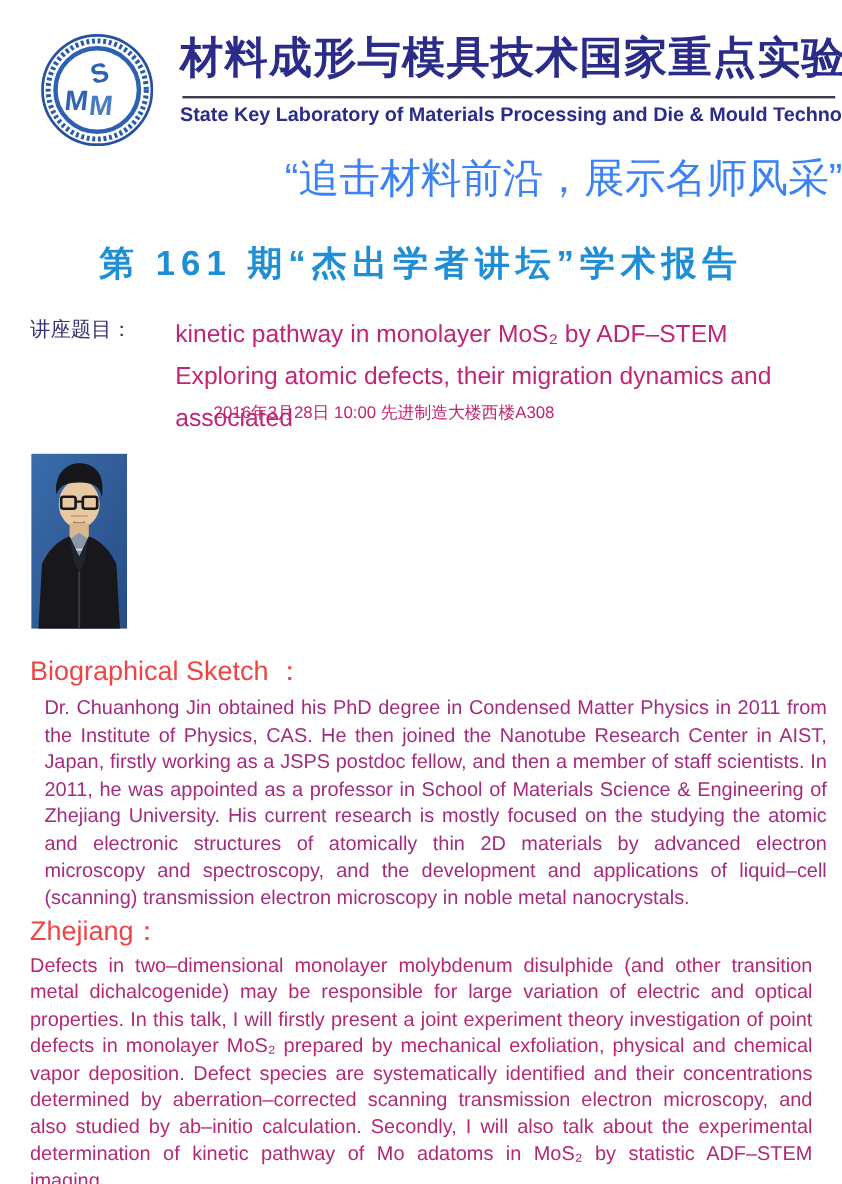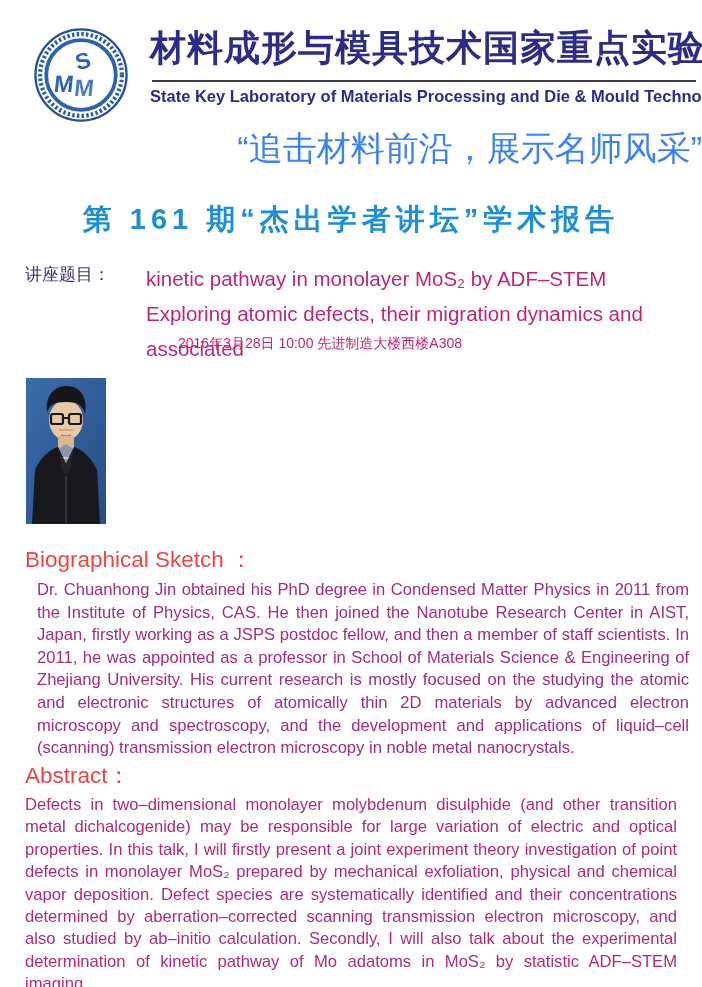--- a/index.html
+++ b/index.html
@@ -93,16 +93,16 @@
     <line x1="52" y1="70" x2="52" y2="90" stroke="#53617c" stroke-width="2"></line>
     <line x1="23" y1="80" x2="57" y2="80" stroke="#dde2ea" stroke-width="1.5"></line>
     <path d="M6 146 L9 92 C16 76 28 70 32 69 L40 86 L48 69 C52 70 64 76 71 92 L74 146 Z" fill="#17171c"></path>
     <path d="M32 69 L40 86 L48 69 L44 92 L40 98 L36 92 Z" fill="#23232c"></path>
     <line x1="40" y1="98" x2="40" y2="146" stroke="#3a3a44" stroke-width="1.6"></line>
   </svg>
 
   <div class="sec-heading bio-heading">Biographical Sketch ：</div>
   <div class="bio-body">Dr. Chuanhong Jin obtained his PhD degree in Condensed Matter Physics in 2011 from the Institute of Physics, CAS. He then joined the Nanotube Research Center in AIST, Japan, firstly working as a JSPS postdoc fellow, and then a member of staff scientists. In 2011, he was appointed as a professor in School of Materials Science &amp; Engineering of Zhejiang University. His current research is mostly focused on the studying the atomic and electronic structures of atomically thin 2D materials by advanced electron microscopy and spectroscopy, and the development and applications of liquid–cell (scanning) transmission electron microscopy in noble metal nanocrystals.</div>
 
-  <div class="sec-heading abs-heading">Abstract：</div>
+  <div class="sec-heading abs-heading">Zhejiang：</div>
   <div class="abs-body">Defects in two–dimensional monolayer molybdenum disulphide (and other transition metal dichalcogenide) may be responsible for large variation of electric and optical properties. In this talk, I will firstly present a joint experiment theory investigation of point defects in monolayer MoS₂ prepared by mechanical exfoliation, physical and chemical vapor deposition. Defect species are systematically identified and their concentrations determined by aberration–corrected scanning transmission electron microscopy, and also studied by ab–initio calculation. Secondly, I will also talk about the experimental determination of kinetic pathway of Mo adatoms in MoS₂ by statistic ADF–STEM imaging.</div>
 
 </div>
 
 </body></html>

